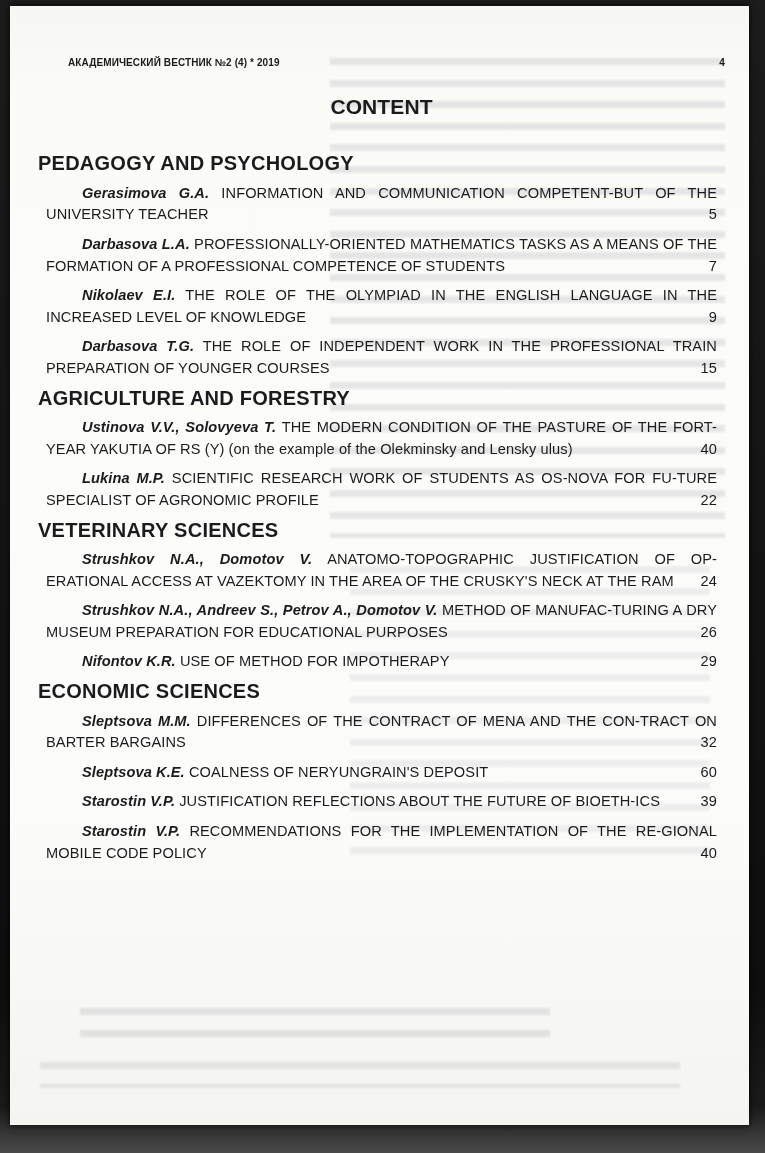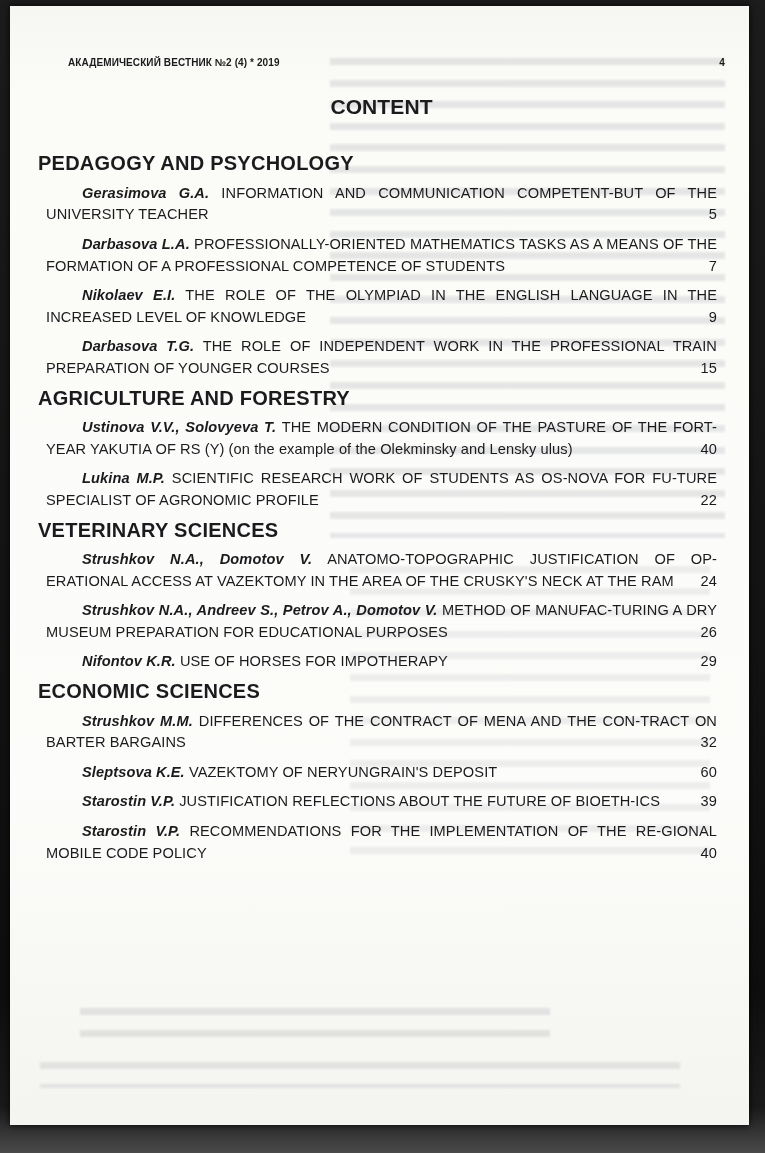--- a/index.html
+++ b/index.html
@@ -115,33 +115,33 @@
         <span class="title">ANATOMO-TOPOGRAPHIC JUSTIFICATION OF OP-ERATIONAL ACCESS AT VAZEKTOMY IN THE AREA OF THE CRUSKY'S NECK AT THE RAM</span>
         <span class="page-num">24</span>
       </p>
       <p class="entry">
         <span class="authors">Strushkov N.A., Andreev S., Petrov A., Domotov V.</span>
         <span class="title">METHOD OF MANUFAC-TURING A DRY MUSEUM PREPARATION FOR EDUCATIONAL PURPOSES</span>
         <span class="page-num">26</span>
       </p>
       <p class="entry">
         <span class="authors">Nifontov K.R.</span>
-        <span class="title">USE OF HORSES FOR IMPOTHERAPY</span>
+        <span class="title">USE OF METHOD FOR IMPOTHERAPY</span>
         <span class="page-num">29</span>
       </p>
 
       <h2 class="section-heading">ECONOMIC SCIENCES</h2>
       <p class="entry">
-        <span class="authors">Strushkov M.M.</span>
+        <span class="authors">Sleptsova M.M.</span>
         <span class="title">DIFFERENCES OF THE CONTRACT OF MENA AND THE CON-TRACT ON BARTER BARGAINS</span>
         <span class="page-num">32</span>
       </p>
       <p class="entry">
         <span class="authors">Sleptsova K.E.</span>
-        <span class="title">VAZEKTOMY OF NERYUNGRAIN'S DEPOSIT</span>
+        <span class="title">COALNESS OF NERYUNGRAIN'S DEPOSIT</span>
         <span class="page-num">60</span>
       </p>
 
       <p class="entry">
         <span class="authors">Starostin V.P.</span>
         <span class="title">JUSTIFICATION REFLECTIONS ABOUT THE FUTURE OF BIOETH-ICS</span>
         <span class="page-num">39</span>
       </p>
       <p class="entry">
         <span class="authors">Starostin V.P.</span>

